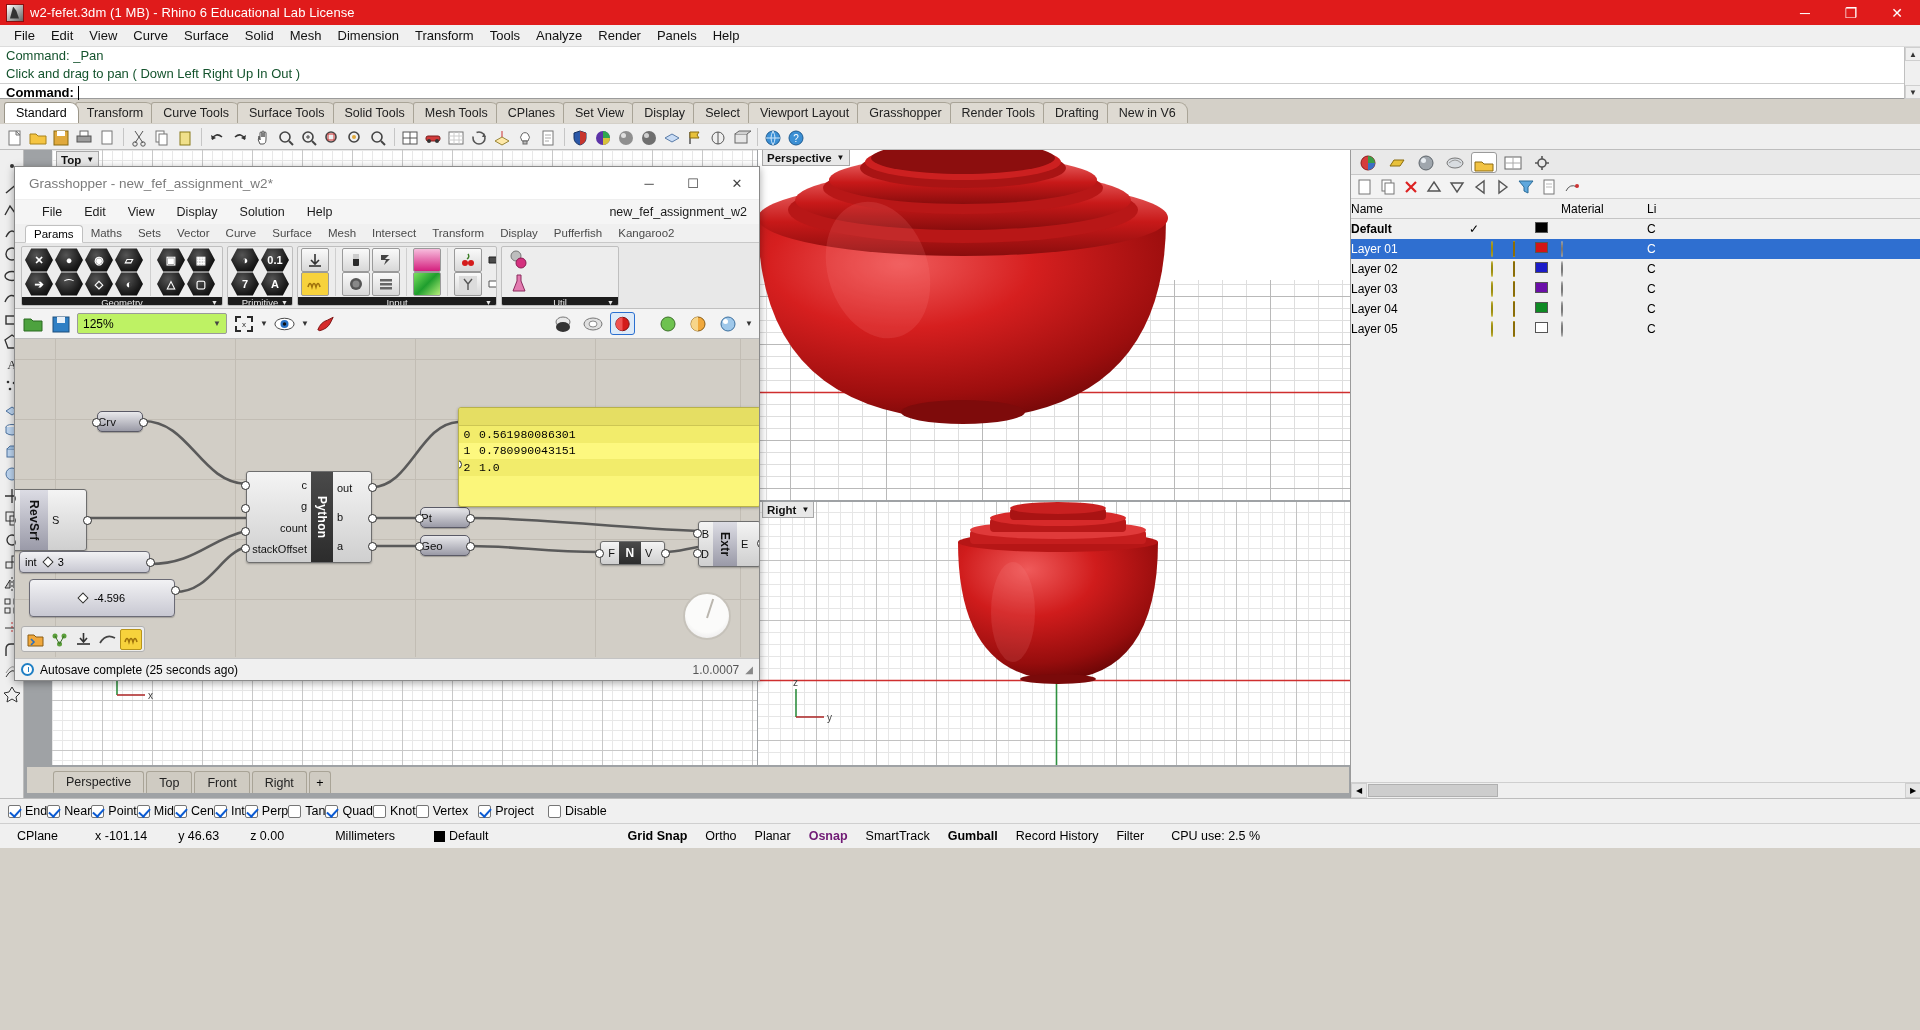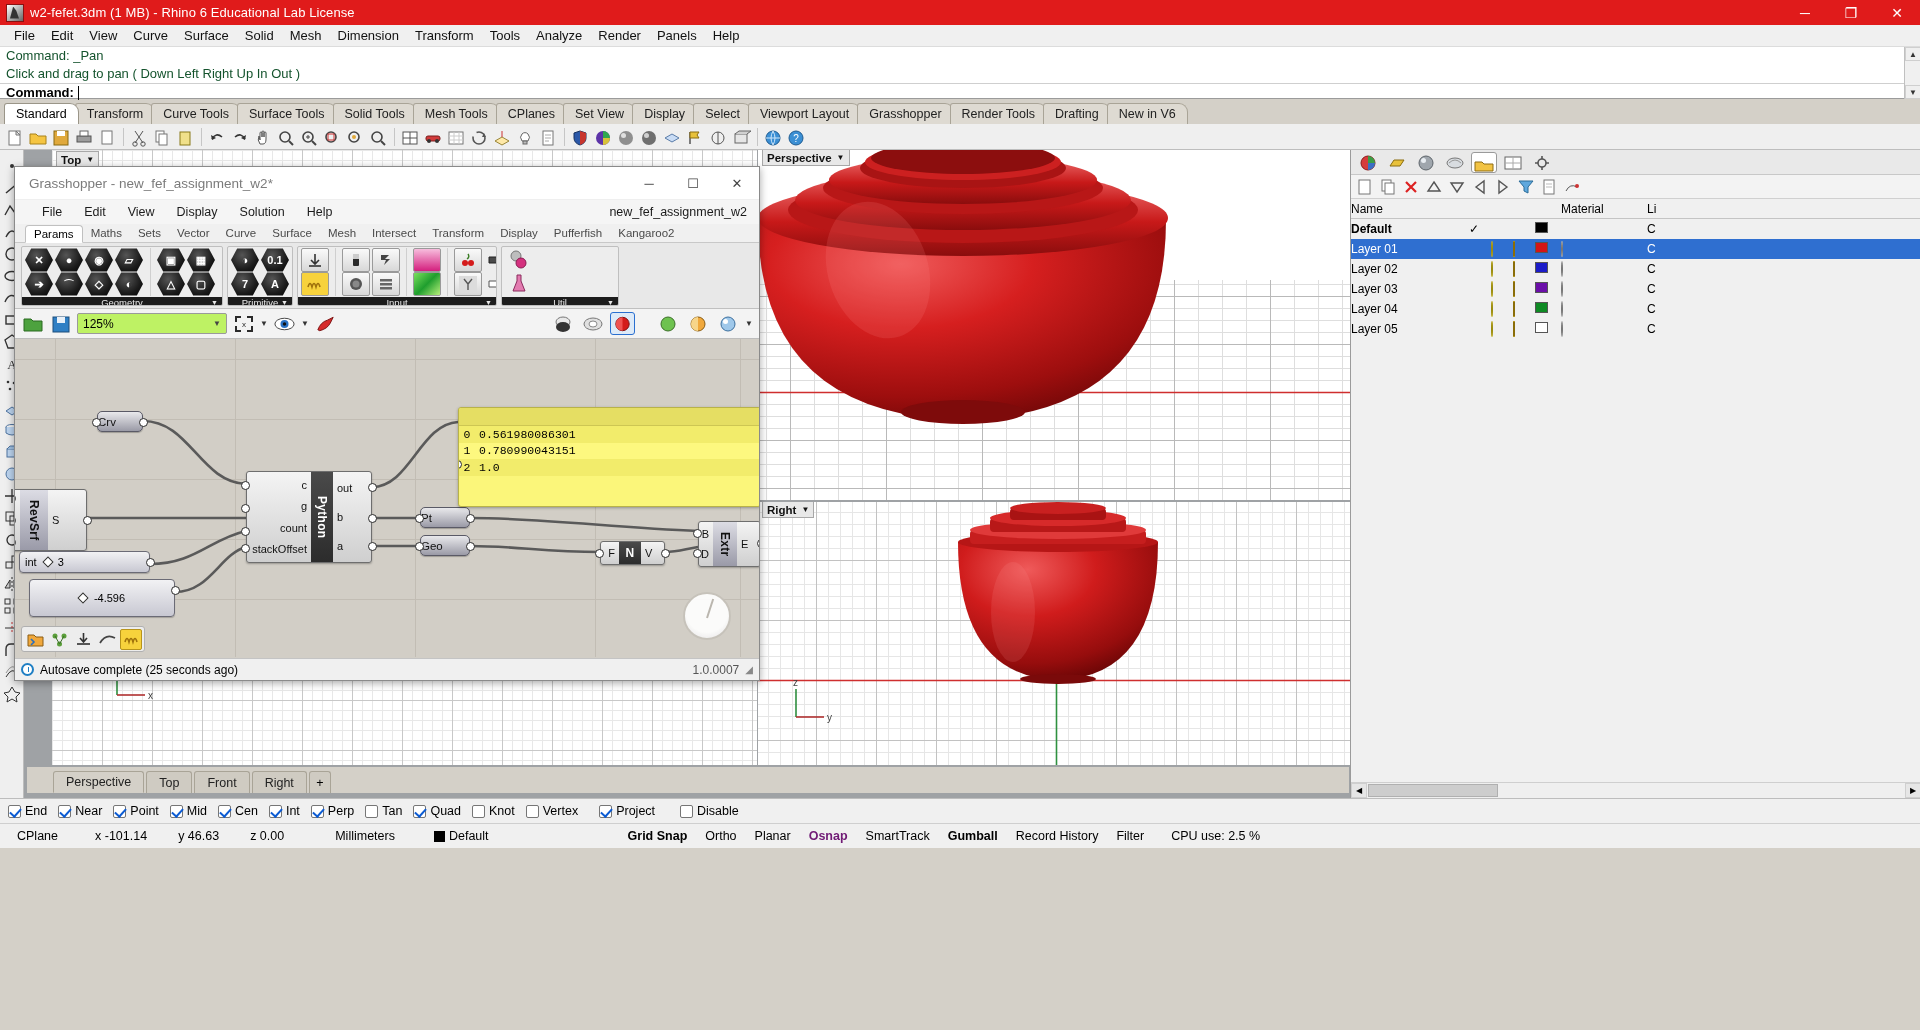--- a/index.html
+++ b/index.html
@@ -52,21 +52,21 @@
   }
   #cmdscroll {
     position:absolute; right:0; top:47px; width:16px; height:52px; background:#f0f0f0;
     border-left:1px solid #c0c0c0;
   }
   #cmdscroll .arr { width:16px; height:14px; display:flex; align-items:center; justify-content:center;
     font-size:8px; color:#333; background:#efefef; border:1px solid #cfcfcf; }
   
   #rhtabs {
     position:absolute; left:0; top:102px; width:1920px; height:22px;
-    background:#d4d0c8; display:flex; align-items:center; padding-left:4px;
+    background:#d4d0c8; display:flex; align-items:flex-start; padding-left:4px;
   }
   #rhtabs .tab {
     height:21px; padding:0 11px; display:flex; align-items:center; font-size:12.5px;
     background:#dedad2; border:1px solid #a9a497; border-bottom:none;
     border-radius:3px 9px 0 0; margin-right:-4px; color:#222; cursor:default;
     transform:skewX(0deg);
   }
   #rhtabs .tab.active {
     background:#fff; border-color:#9a9588; z-index:5; font-weight:normal; color:#000;
   }
@@ -156,21 +156,21 @@
     border-top:1px solid #cfcfcf; display:flex; align-items:center;
   }
   #rp-scrollh .ar { width:16px; height:15px; display:flex; align-items:center; justify-content:center; font-size:8px; background:#e6e6e6; border:1px solid #cfcfcf; }
   #rp-scrollh .thumb { height:13px; background:#cdcdcd; border:1px solid #b0b0b0; width:130px; margin-left:1px; }
   
   #osnapbar {
     position:absolute; left:0; top:798px; width:1920px; height:25px;
     background:#f0f0f0; border-top:1px solid #bdbdbd; display:flex; align-items:center;
     padding-left:8px; font-size:12.5px;
   }
-  #osnapbar .ck { display:flex; align-items:center; margin-right:11px; }
+  #osnapbar .ck { display:flex; align-items:center; }
   #osnapbar .box {
     width:13px; height:13px; border:1px solid #767676; background:#fff; margin-right:4px;
     position:relative; border-radius:2px;
   }
   #osnapbar .box.on:after {
     content:""; position:absolute; left:3px; top:0px; width:5px; height:9px;
     border:solid #0b5bd3; border-width:0 2px 2px 0; transform:rotate(42deg);
   }
   
   #statusbar {

